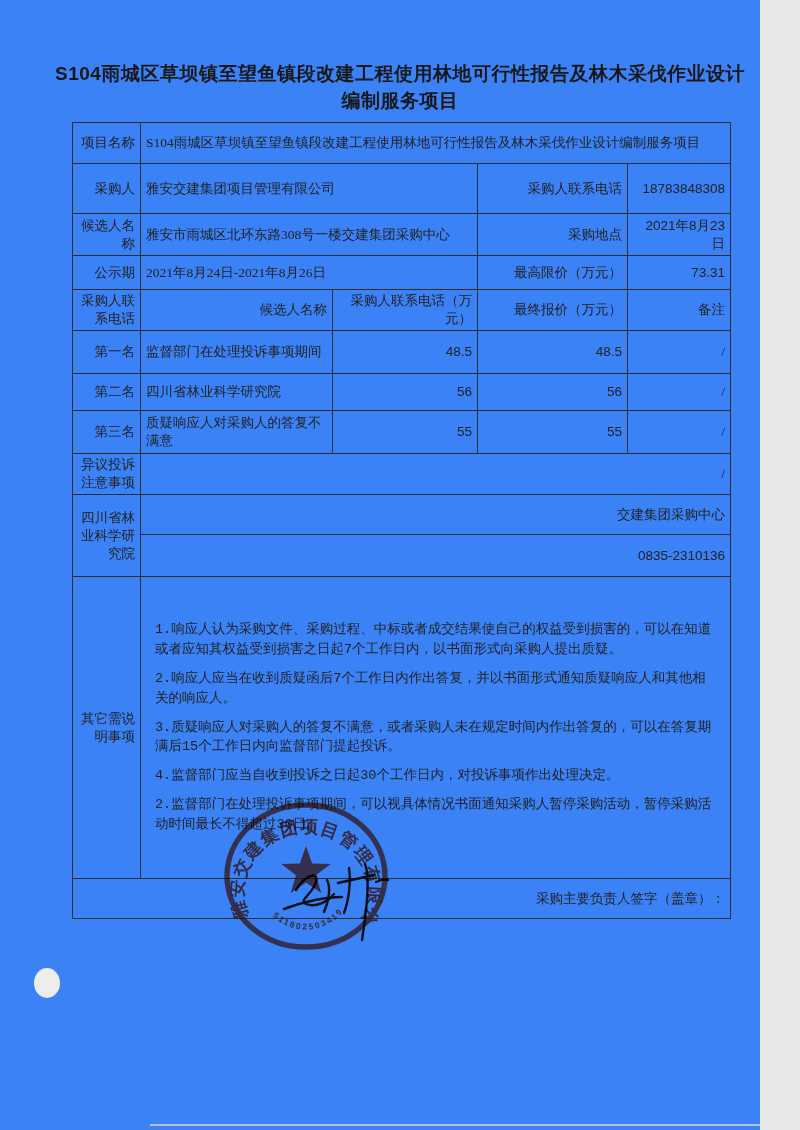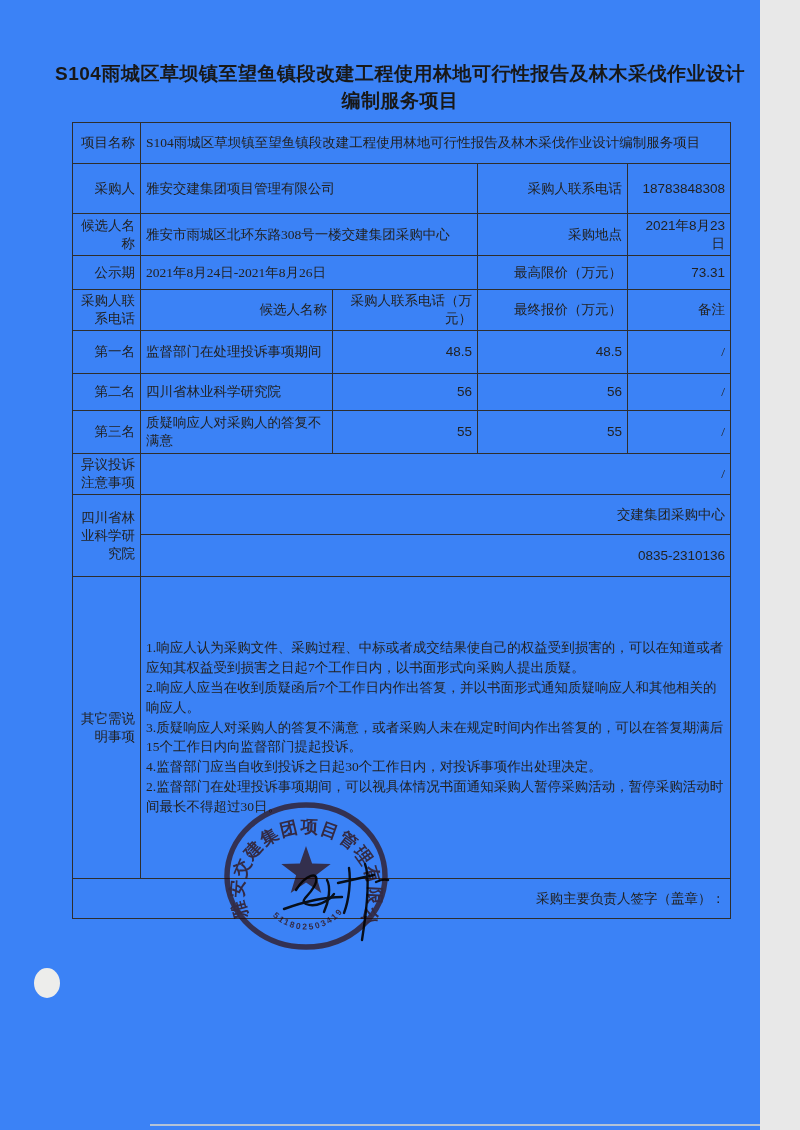--- a/index.html
+++ b/index.html
@@ -10,21 +10,21 @@
              font-size:19px;line-height:27px;color:#181818;letter-spacing:.5px;}
   table.main{position:absolute;top:122px;left:72px;border-collapse:collapse;table-layout:fixed;
              width:658px;font-size:13.5px;line-height:18px;color:#222;}
   table.main td{border:1.6px solid #2e2e2e;padding:2px 5px;vertical-align:middle;overflow:hidden;
                 word-break:break-all;}
   td.lab{text-align:right;padding-left:4px;padding-right:3px;}
   td.ctr{text-align:right;}
   td.lft{text-align:left;}
   td.num{text-align:right;font-family:Liberation Sans, sans-serif;}
   td.notes-cell{padding:10px 8px 10px 8px;line-height:19.8px;}
-  .note-line{margin:0;}
+  .note-line{margin:9px;font-family:Liberation Mono, monospace;}
   #stamp{position:absolute;left:221px;top:800px;width:170px;height:152px;
          mix-blend-mode:multiply;opacity:.88;}
   #signature{position:absolute;left:272px;top:856px;width:135px;height:95px;
              mix-blend-mode:multiply;}
   #scan-line{position:absolute;left:150px;top:1124px;width:615px;height:1.5px;
              background:#d2d2d0;opacity:.8;}
   #smudge{position:absolute;left:34px;top:968px;width:26px;height:30px;border-radius:50%;
           background:#ededeb;}
 </style>
 </head>

